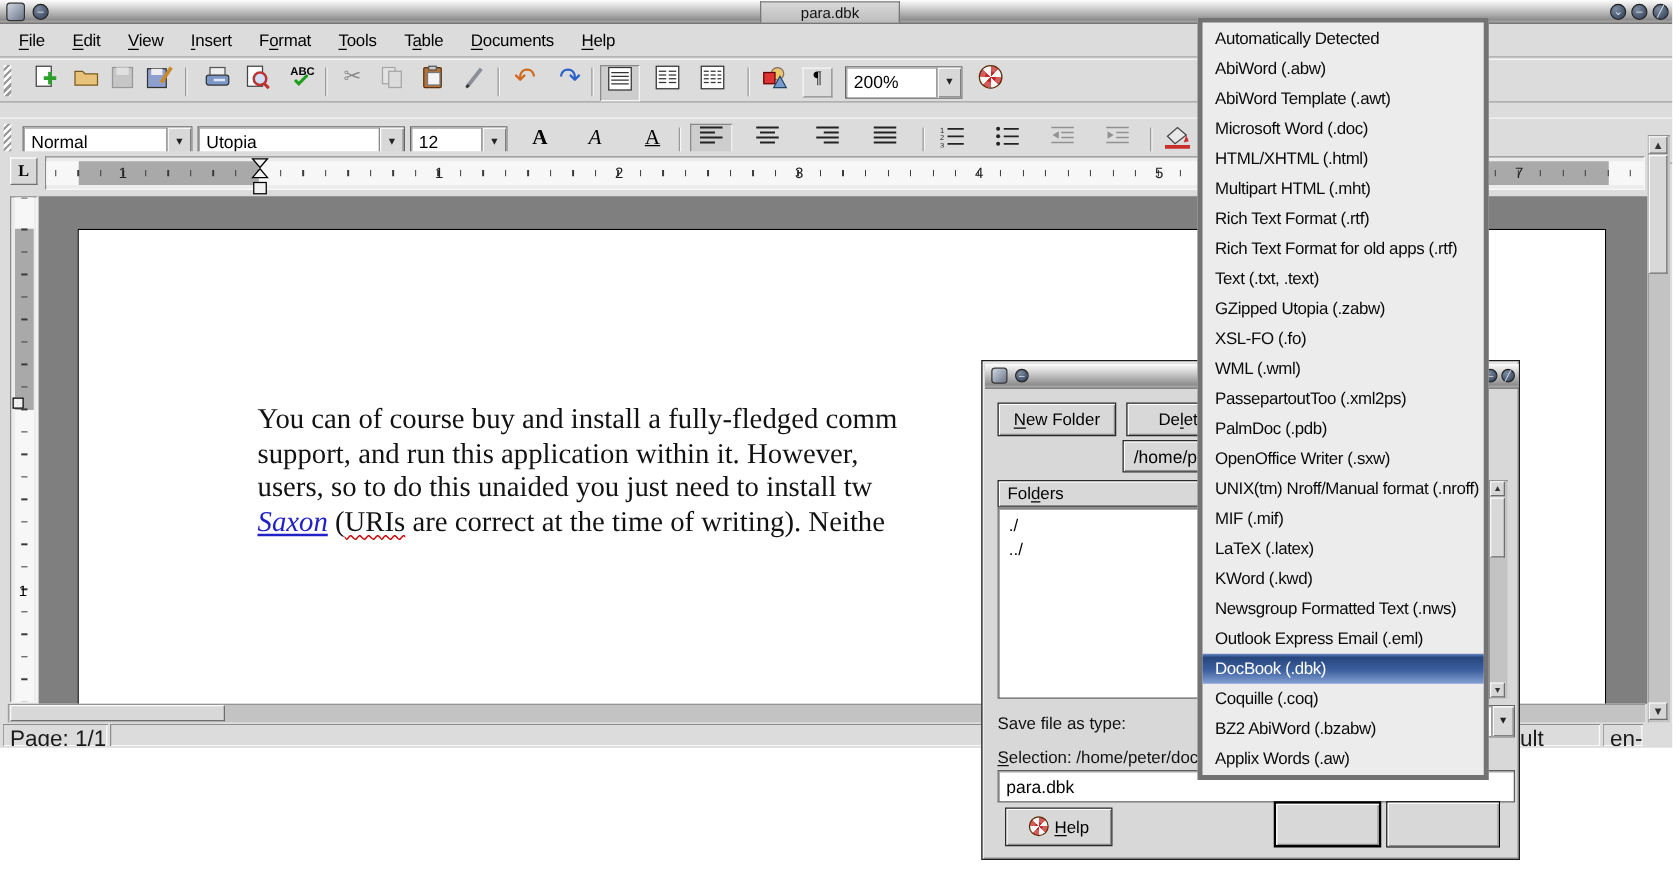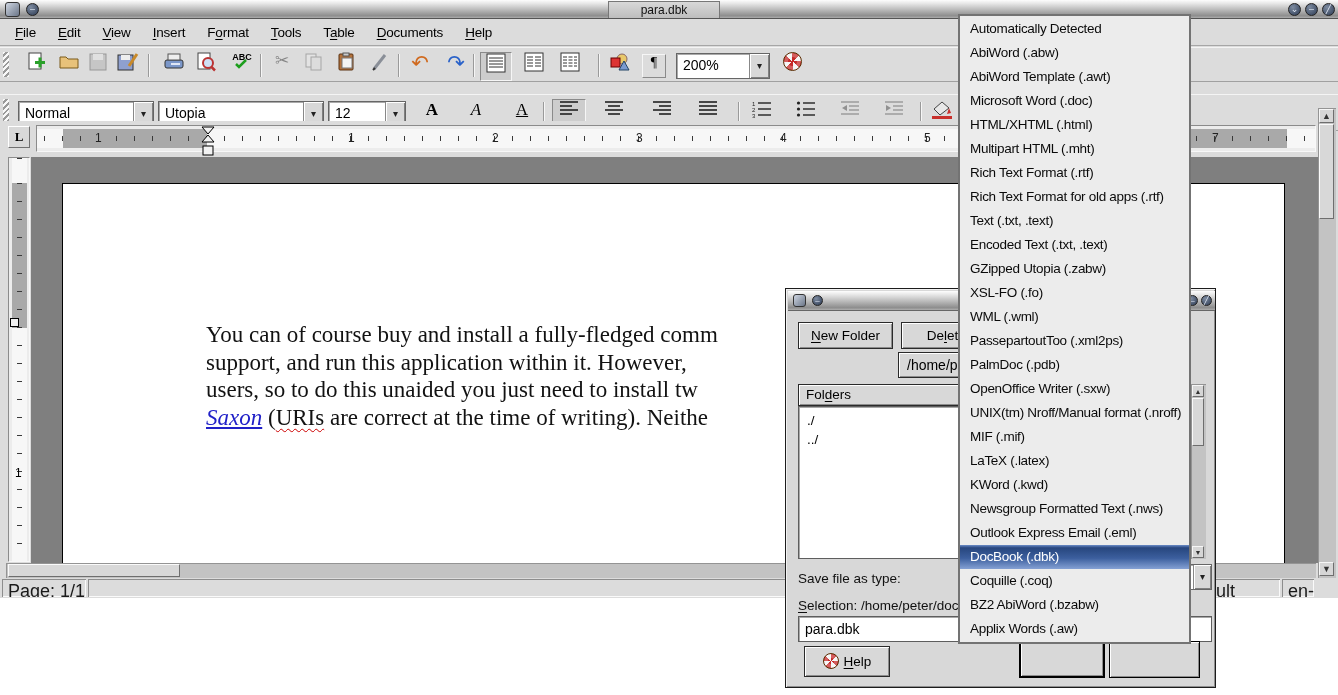--- a/index.html
+++ b/index.html
@@ -133,21 +133,21 @@
   #btn-ok { position:absolute; left:233px; top:352px; width:86px; height:37px; border:2px solid #000; }
   #btn-ok .inner, #btn-cancel .inner { position:absolute; inset:0; background:#d8d8d8;
     box-shadow:inset 1px 1px 0 #fff, inset -1px -1px 0 #8c8c8c; }
   #btn-cancel { position:absolute; left:323px; top:352px; width:91px; height:37px; border:1px solid #000; }
   .lifebuoy { display:inline-block; vertical-align:-3px; width:16px; height:16px; border-radius:50%;
     background:conic-gradient(#c62828 0 45deg,#f4f4f4 45deg 90deg,#c62828 90deg 135deg,#f4f4f4 135deg 180deg,#c62828 180deg 225deg,#f4f4f4 225deg 270deg,#c62828 270deg 315deg,#f4f4f4 315deg 360deg);
     border:1px solid #5a2b00; box-shadow:inset 0 0 0 4px rgba(255,255,255,.25); margin-right:5px; }
 
   
   #format-dropdown { position:absolute; left:958px; top:14px; width:233px; background:#ececec;
-    border:2px solid #737373; z-index:30; padding:1px 0; }
+    border:4px solid #737373; z-index:30; padding:1px 0; }
   .fmt-item { height:24px; line-height:24px; font-size:13.5px; letter-spacing:-0.3px; padding:0 10px;
     white-space:nowrap; overflow:hidden; color:#0a0a0a; }
   .fmt-item.selected { color:#fff;
     background:linear-gradient(180deg,#6b8cc8 0%,#27467e 12%,#3c5f9e 55%,#85a1d4 100%); }
 
   u { text-decoration:underline; text-underline-offset:2px; }
   svg { display:block; }
 </style>
 </head>
 <body>
@@ -535,21 +535,20 @@
 
   <div class="fmt-item">Automatically Detected</div>
       <div class="fmt-item">AbiWord (.abw)</div>
       <div class="fmt-item">AbiWord Template (.awt)</div>
       <div class="fmt-item">Microsoft Word (.doc)</div>
       <div class="fmt-item">HTML/XHTML (.html)</div>
       <div class="fmt-item">Multipart HTML (.mht)</div>
       <div class="fmt-item">Rich Text Format (.rtf)</div>
       <div class="fmt-item">Rich Text Format for old apps (.rtf)</div>
       <div class="fmt-item">Text (.txt, .text)</div>
-      <div class="fmt-item">Encoded Text (.txt, .text)</div>
       <div class="fmt-item">GZipped Utopia (.zabw)</div>
       <div class="fmt-item">XSL-FO (.fo)</div>
       <div class="fmt-item">WML (.wml)</div>
       <div class="fmt-item">PassepartoutToo (.xml2ps)</div>
       <div class="fmt-item">PalmDoc (.pdb)</div>
       <div class="fmt-item">OpenOffice Writer (.sxw)</div>
       <div class="fmt-item">UNIX(tm) Nroff/Manual format (.nroff)</div>
       <div class="fmt-item">MIF (.mif)</div>
       <div class="fmt-item">LaTeX (.latex)</div>
       <div class="fmt-item">KWord (.kwd)</div>

